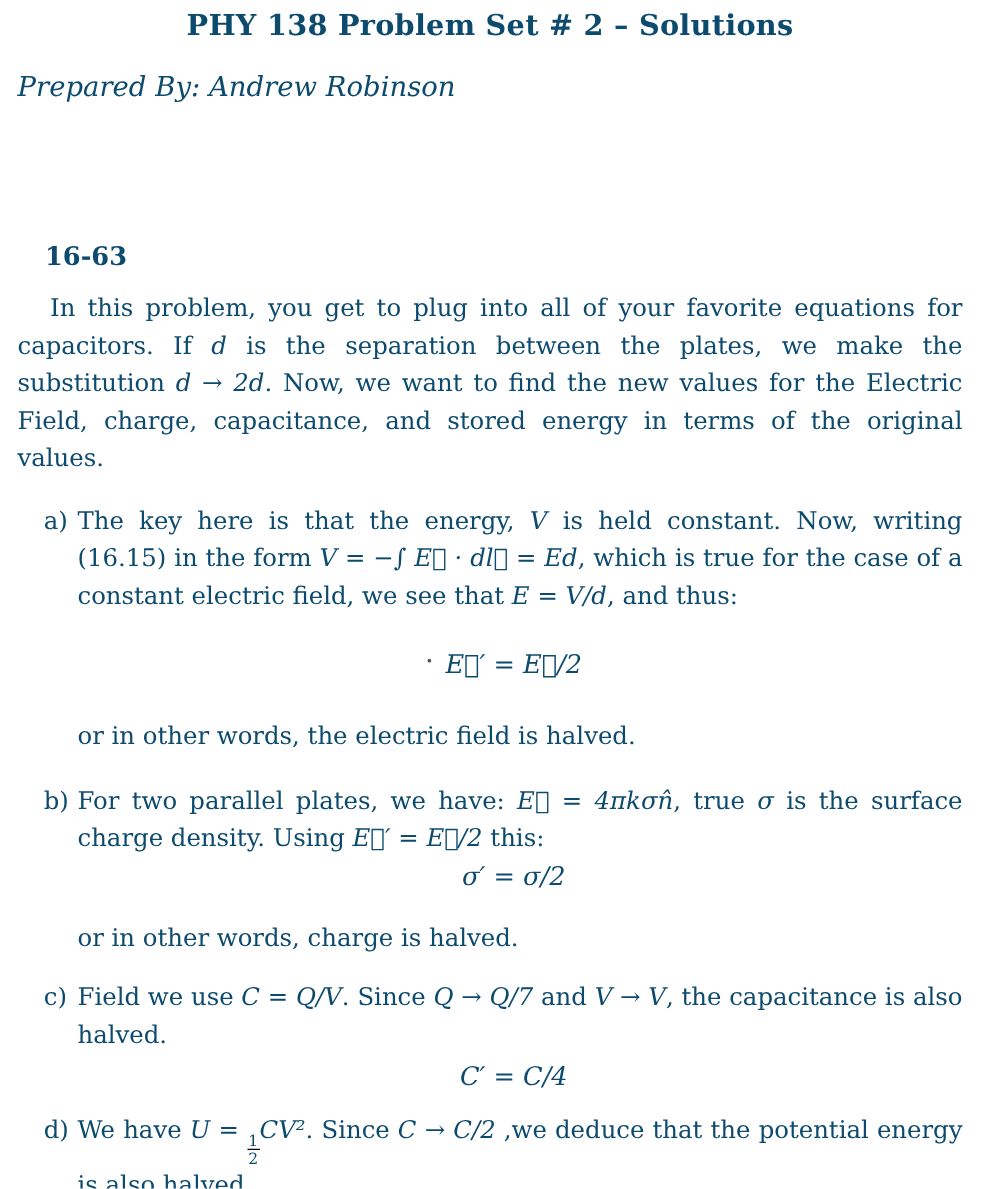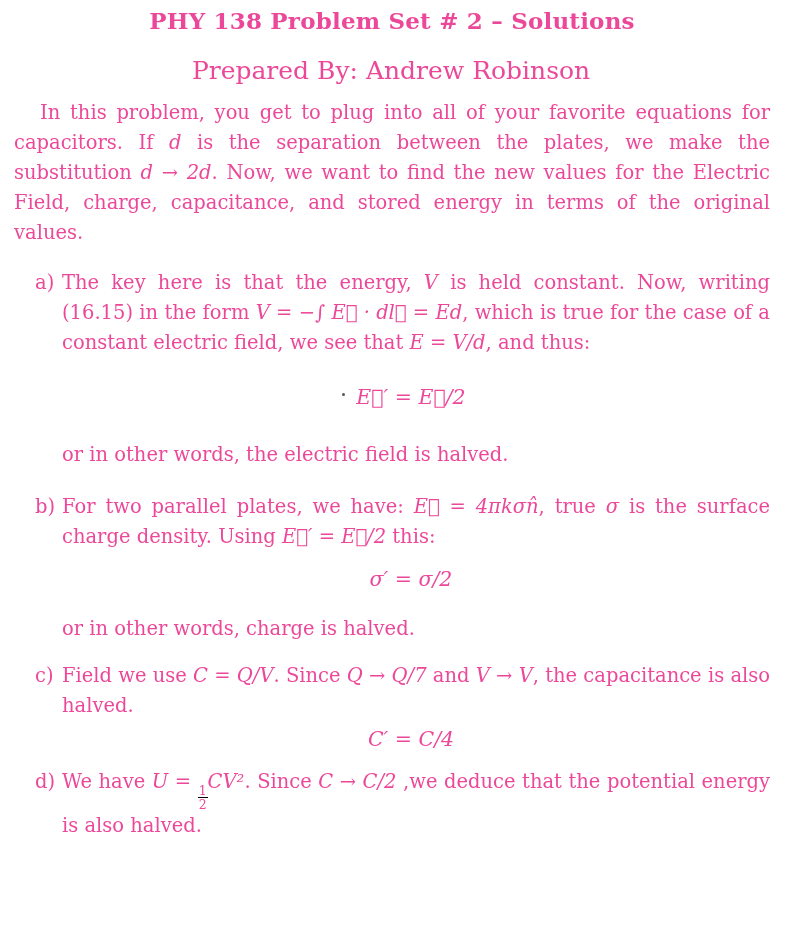--- a/index.html
+++ b/index.html
@@ -6,40 +6,41 @@
     margin: 0;
     padding: 0;
     background: #ffffff;
   }
   .doc {
     position: relative;
     width: 785px;
     height: 951px;
     overflow: hidden;
     background: #ffffff;
-    color: #ec4899;
+    color: #0c4a6e;
     font-family: "DejaVu Serif", "Liberation Serif", serif;
     font-size: 19.5px;
     line-height: 30px;
     box-sizing: border-box;
     padding: 6px 15px 0 14px;
   }
   .title {
     text-align: center;
     font-weight: bold;
     font-size: 23px;
     line-height: 30px;
     letter-spacing: 0.2px;
   }
   .prepared {
     margin-top: 20px;
-    text-align: center;
-    font-size: 25px;
+    text-align: left;
+    font-size: 22px;
     line-height: 30px;
     padding-right: 2px;
+    font-style: italic;
   }
   .problem-head {
     margin-top: 104px;
     margin-left: 22px;
     font-weight: bold;
     font-size: 20.5px;
   }
   .intro {
     margin-top: 12px;
     text-align: justify;
@@ -61,21 +62,21 @@
   .part-b { margin-top: 22px; }
   .part-c { margin-top: 17px; }
   .part-d { margin-top: 13px; }
   .eq {
     position: relative;
     text-align: center;
     padding-left: 38px;
     font-size: 20.5px;
   }
   .eq-a { margin-top: 24px; }
-  .eq-b { margin-top: 12px; }
+  .eq-b { }
   .eq-c { margin-top: 3px; }
   .note {
     margin-left: 48px;
   }
   .note-a { margin-top: 28px; }
   .note-b { margin-top: 20px; }
   .m {
     font-style: italic;
   }
   .rm {
@@ -106,20 +107,21 @@
 </style>
 </head>
 <body>
 
 <div class="doc">
 
   <div class="title">PHY 138 Problem Set # 2 – Solutions</div>
 
   <div class="prepared">Prepared By: Andrew Robinson</div>
 
+  <div class="problem-head">16-63</div>
 
   <div class="intro"><span class="rm">In this problem, you get to plug into all of your favorite equations for capacitors. If </span><span class="m">d</span><span class="rm"> is the separation between the plates, we make the substitution </span><span class="m">d → 2d</span><span class="rm">. Now, we want to find the new values for the Electric Field, charge, capacitance, and stored energy in terms of the original values.</span></div>
 
   <div class="part part-a">
     <span class="part-label">a)</span>
     <span class="part-body"><span class="rm">The key here is that the energy, </span><span class="m">V</span><span class="rm"> is held constant. Now, writing (16.15) in the form </span><span class="m">V = −∫ E⃗ · dl⃗ = Ed</span><span class="rm">, which is true for the case of a constant electric field, we see that </span><span class="m">E = V/d</span><span class="rm">, and thus:</span></span>
   </div>
 
   <div class="eq eq-a">
     <span class="stray-dot"></span>

